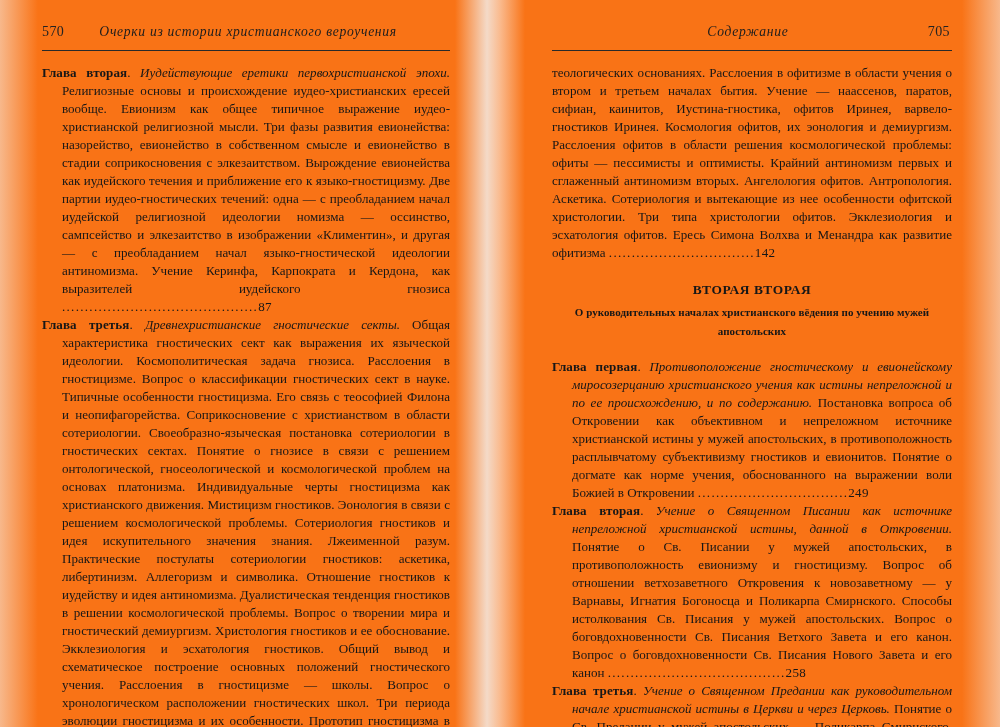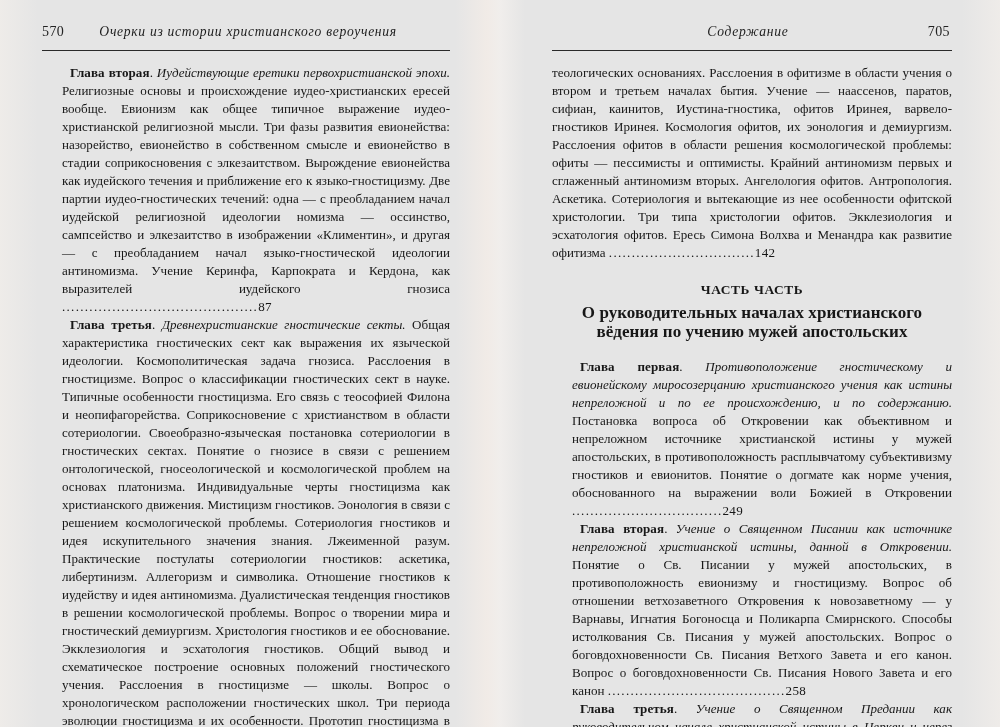--- a/index.html
+++ b/index.html
@@ -12,21 +12,21 @@
     height: 727px;
     overflow: hidden;
     font-family: "Liberation Serif", "DejaVu Serif", serif;
     color: #1a1a1a;
   }
 
   #spread {
     position: relative;
     width: 1000px;
     height: 727px;
-    background: #e5e5e5;
+    background: #f97316;
   }
 
   
   #paper-texture {
     position: absolute;
     inset: 0;
     background:
       linear-gradient(to right,
         rgba(246,241,236,0.55) 0px,
         rgba(255,255,255,0) 38px),
@@ -105,21 +105,20 @@
   .toc-entry {
     margin: 0 0 0 0;
     padding-left: 20px;
     text-indent: -20px;
   }
   .toc-entry + .toc-entry { margin-top: 0px; }
 
   .chap-label {
     font-weight: bold;
     letter-spacing: 0.1px;
-    margin-left: 28px;
   }
   .chap-title {
     font-style: italic;
   }
   .entry-body { }
 
   .leader {
     letter-spacing: 1.3px;
     word-spacing: 0px;
   }
@@ -138,21 +137,21 @@
     line-height: 19.5px;
   }
   .part-label {
     display: block;
     font-size: 13.4px;
     letter-spacing: 0.6px;
     margin-bottom: 3px;
   }
   .part-title {
     display: block;
-    font-size: 17px;
+    font-size: 11px;
     letter-spacing: 0.05px;
   }
 </style>
 </head>
 <body>
 
 <div id="spread">
 
   <div id="paper-texture"></div>
 
@@ -187,21 +186,21 @@
 
     <div class="head-rule" style="left:52px; width:400px;"></div>
 
     <div class="column">
 
       <p class="toc-entry" style="padding-left:0; text-indent:0;">
         <span class="entry-body">теологических основаниях. Расслоения в офитизме в области учения о втором и третьем началах бытия. Учение — наассенов, паратов, сифиан, каинитов, Иустина-гностика, офитов Иринея, варвело-гностиков Иринея. Космология офитов, их эонология и демиургизм. Расслоения офитов в области решения космологической проблемы: офиты — пессимисты и оптимисты. Крайний антиномизм первых и сглаженный антиномизм вторых. Ангелология офитов. Антропология. Аскетика. Сотериология и вытекающие из нее особенности офитской христологии. Три типа христологии офитов. Экклезиология и эсхатология офитов. Ересь Симона Волхва и Менандра как развитие офитизма </span><span class="leader">................................</span><span class="pageno">142</span>
       </p>
 
       <div class="part-block">
-        <span class="part-label">ЧАСТЬ ЧАСТЬ</span>
+        <span class="part-label">ВТОРАЯ ВТОРАЯ</span>
         <span class="part-title">О руководительных началах христианского вёдения по учению мужей апостольских</span>
       </div>
 
       <p class="toc-entry">
         <span class="chap-label">Глава первая</span><span>. </span><span class="chap-title">Противоположение гностическому и евионейскому миросозерцанию христианского учения как истины непреложной и по ее происхождению, и по содержанию.</span><span class="entry-body"> Постановка вопроса об Откровении как объективном и непреложном источнике христианской истины у мужей апостольских, в противоположность расплывчатому субъективизму гностиков и евионитов. Понятие о догмате как норме учения, обоснованного на выражении воли Божией в Откровении </span><span class="leader">.................................</span><span class="pageno">249</span>
       </p>
 
       <p class="toc-entry">
         <span class="chap-label">Глава вторая</span><span>. </span><span class="chap-title">Учение о Священном Писании как источнике непреложной христианской истины, данной в Откровении.</span><span class="entry-body"> Понятие о Св. Писании у мужей апостольских, в противоположность евионизму и гностицизму. Вопрос об отношении ветхозаветного Откровения к новозаветному — у Варнавы, Игнатия Богоносца и Поликарпа Смирнского. Способы истолкования Св. Писания у мужей апостольских. Вопрос о боговдохновенности Св. Писания Ветхого Завета и его канон. Вопрос о боговдохновенности Св. Писания Нового Завета и его канон </span><span class="leader">.......................................</span><span class="pageno">258</span>
       </p>

